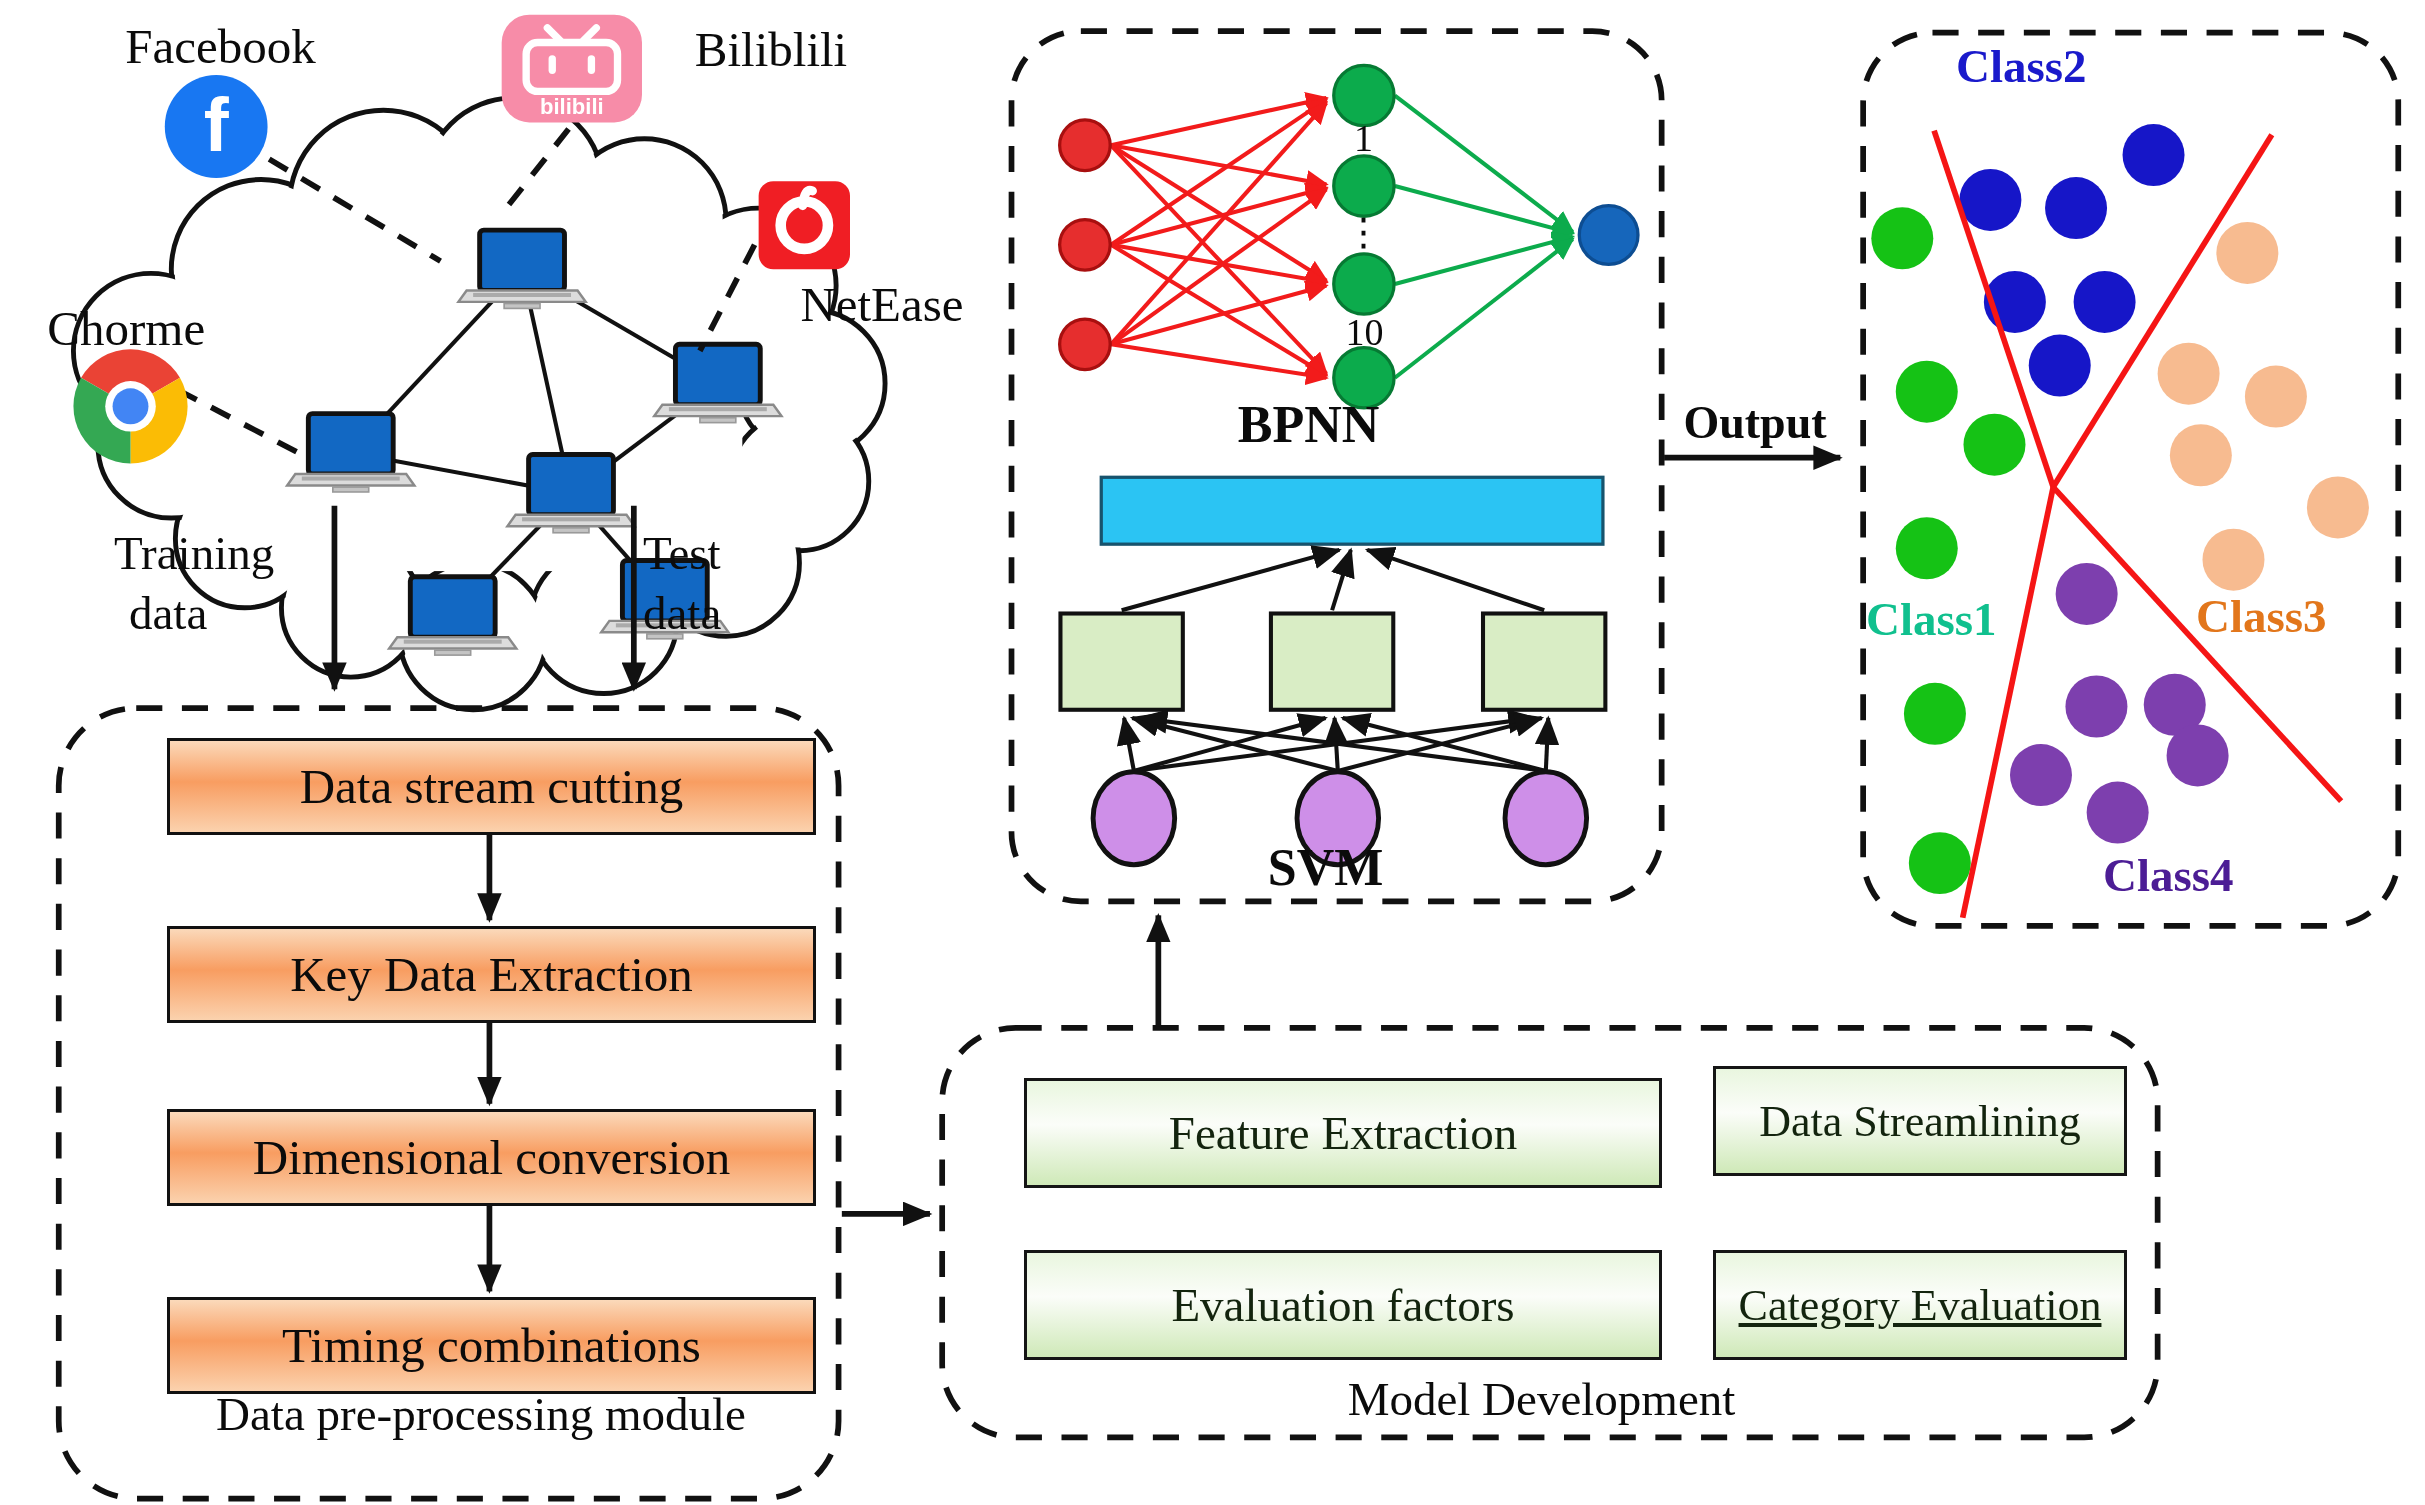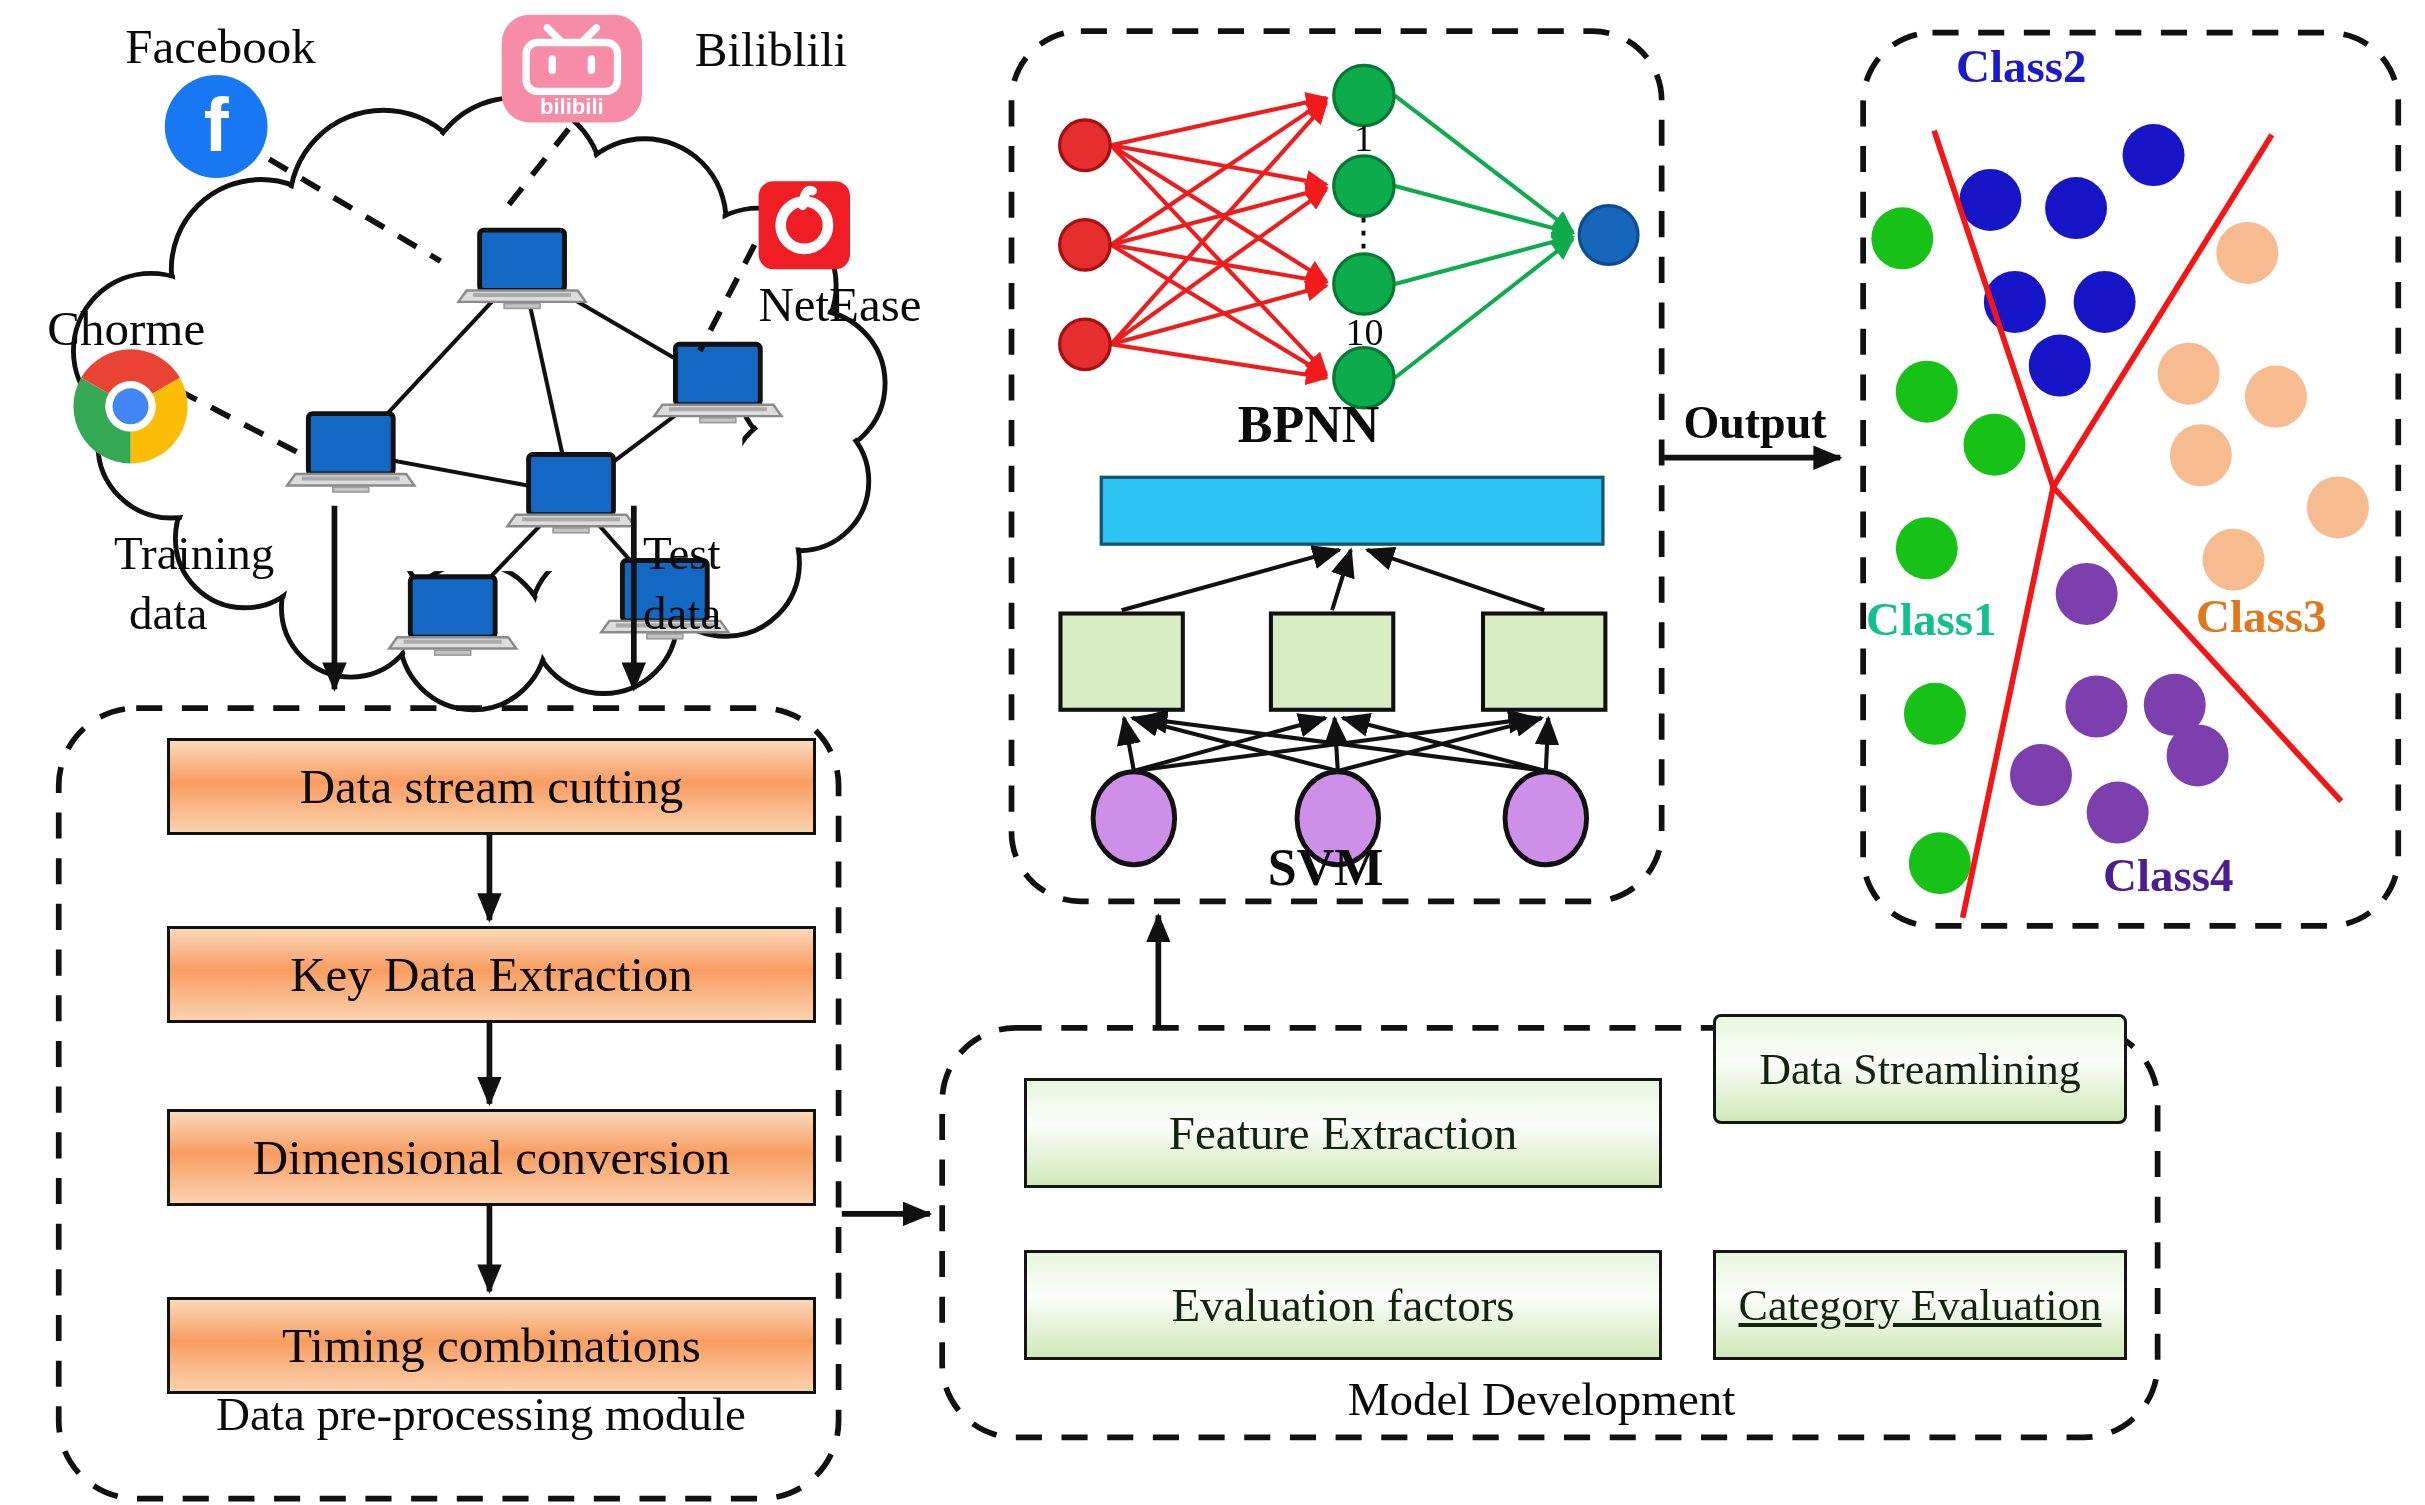--- a/index.html
+++ b/index.html
@@ -254,21 +254,21 @@
         <line x1="2517" y1="597" x2="2371" y2="160" stroke="#f51515" stroke-width="7"></line>
         <line x1="2517" y1="597" x2="2785" y2="165" stroke="#f51515" stroke-width="7"></line>
         <line x1="2517" y1="597" x2="2406" y2="1125" stroke="#f51515" stroke-width="7"></line>
         <line x1="2517" y1="597" x2="2870" y2="982" stroke="#f51515" stroke-width="7"></line>
       </g>
 </svg>
 
 <div class="lbl big c" style="left:98px;top:18px;width:245px;">Facebook</div>
 <div class="lbl big c" style="left:665px;top:21px;width:212px;">Biliblili</div>
 <div class="lbl big c" style="left:16.3px;top:300px;width:220px;">Chorme</div>
-<div class="lbl big c" style="left:730px;top:276px;width:220px;">NetEase</div>
+<div class="lbl big c" style="left:772px;top:276px;width:220px;">NetEase</div>
 
 <div class="lbl" style="left:114px;top:526px;font-size:47px;">Training</div>
 <div class="lbl" style="left:129px;top:586px;font-size:47px;">data</div>
 <div class="lbl" style="left:643px;top:526px;font-size:47px;">Test</div>
 <div class="lbl" style="left:643px;top:586px;font-size:47px;">data</div>
 
 <div class="obox" style="top:738px;">Data stream cutting</div>
 <div class="obox" style="top:926px;">Key Data Extraction</div>
 <div class="obox" style="top:1109px;">Dimensional conversion</div>
 <div class="obox" style="top:1297px;">Timing combinations</div>
@@ -276,21 +276,21 @@
 
 <div class="nodelbl" style="left:1339px;top:116px;width:49px;">1</div>
 <div class="nodelbl" style="left:1339px;top:210px;width:49px;">⋮</div>
 <div class="nodelbl" style="left:1336px;top:310px;width:57px;">10</div>
 <div class="lbl c bold" style="left:1187px;top:838px;width:277px;font-size:52px;">SVM</div>
 <div class="lbl c bold" style="left:1170px;top:395px;width:277px;font-size:52px;">BPNN</div>
 
 <div class="lbl c bold" style="left:1657px;top:396px;width:196px;font-size:46px;">Output</div>
 
 <div class="gbox" style="left:1024px;top:1078px;width:632px;height:104px;">Feature Extraction</div>
-<div class="gbox" style="left:1713px;top:1014px;width:408px;height:104px;font-size:44px;border-radius:8px;">Data Streamlining</div>
+<div class="gbox" style="left:1713px;top:1066px;width:408px;height:104px;font-size:44px;">Data Streamlining</div>
 <div class="gbox" style="left:1024px;top:1250px;width:632px;height:104px;">Evaluation factors</div>
 <div class="gbox" style="left:1713px;top:1250px;width:408px;height:104px;font-size:44px;text-decoration:underline;">Category Evaluation</div>
 <div class="lbl c" style="left:1256px;top:1372px;width:571px;font-size:47px;">Model Development</div>
 
 <div class="cls cls2" style="left:1956px;top:39px;">Class2</div>
 <div class="cls cls1" style="left:1866px;top:592px;">Class1</div>
 <div class="cls cls3" style="left:2196px;top:589px;">Class3</div>
 <div class="cls cls4" style="left:2103px;top:848px;">Class4</div>
 
 </div>

